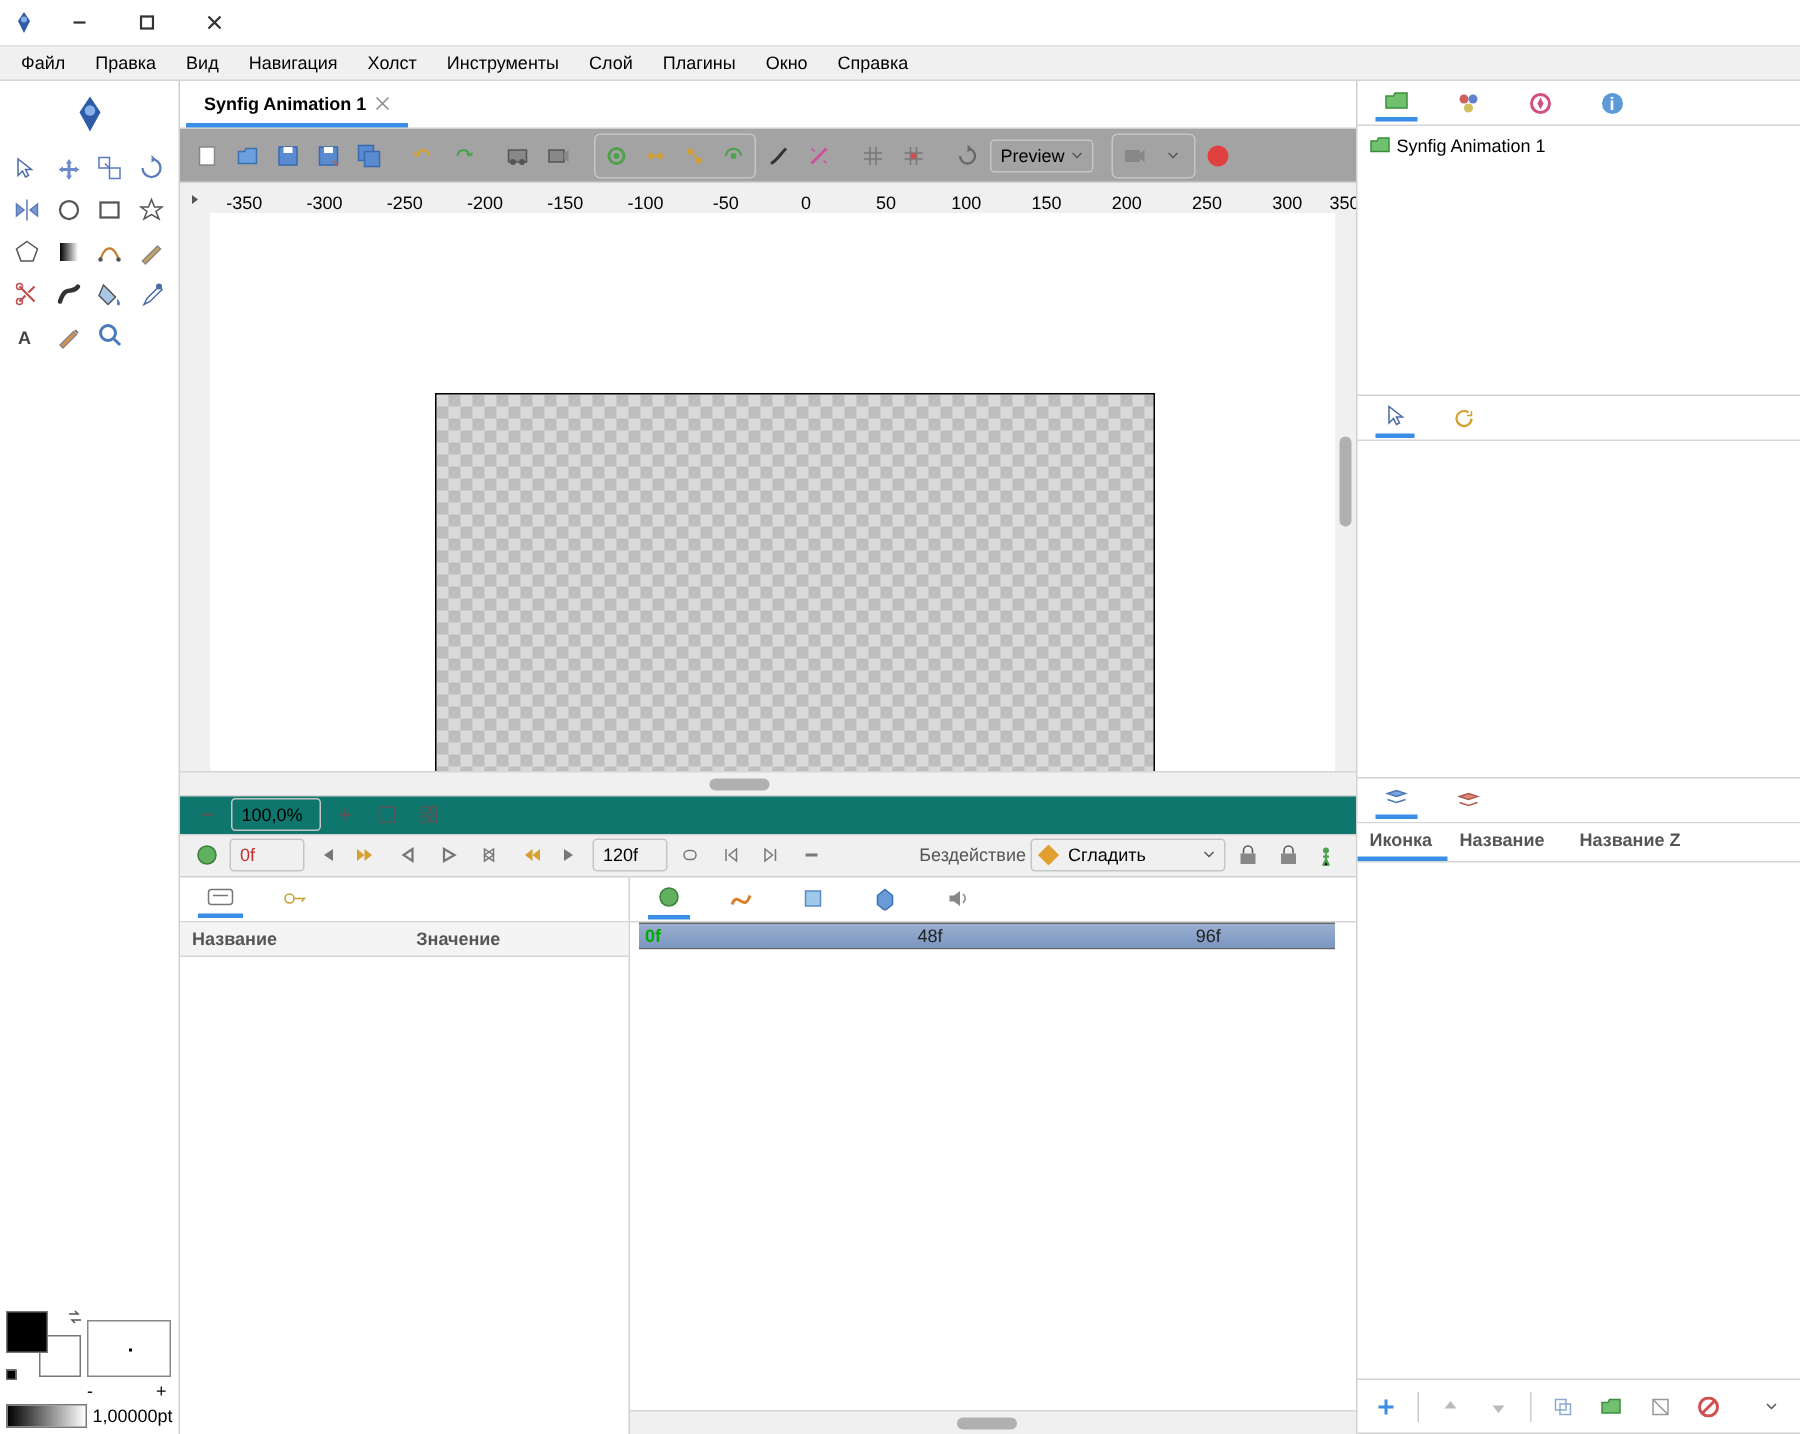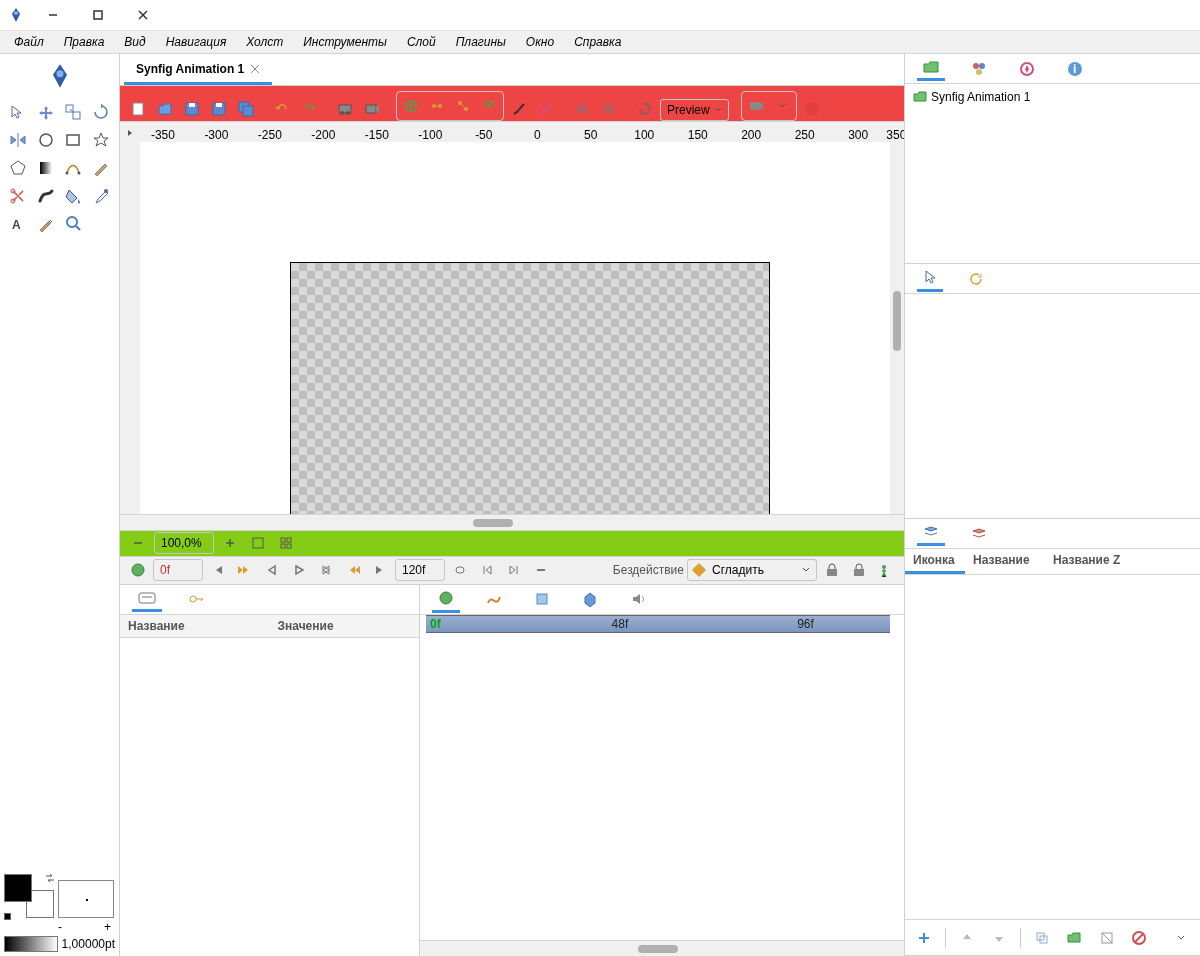--- a/index.html
+++ b/index.html
@@ -2,37 +2,37 @@
 <html><head>
 <meta charset="utf-8">
 <style>
 * { box-sizing: border-box; margin: 0; padding: 0; font-family: "Segoe UI", Tahoma, sans-serif; font-size: 12px; }
 body { width: 1200px; height: 956px; background: #fff; overflow: hidden; }
 .titlebar { height: 30px; display: flex; align-items: center; padding: 0 8px; }
 .titlebar .logo { width: 16px; height: 16px; margin-right: 6px; }
 .titlebar .title { flex: 1; }
 .winbtn { width: 45px; height: 28px; display: flex; align-items: center; justify-content: center; }
 .menubar { height: 24px; background: #f0f0f0; border-top: 1px solid #e0e0e0; border-bottom: 1px solid #d5d5d5; display: flex; align-items: center; padding: 0 4px; }
-.menubar .mitem { padding: 3px 10px; cursor: default; font-style: italic; }
+.menubar .mitem { padding: 3px 10px; cursor: default; }
 .main { display: flex; height: calc(100% - 54px); }
 .left-col { width: 120px; display: flex; flex-direction: column; border-right: 1px solid #d0d0d0; }
 .toolbox { padding: 4px; }
 .toolbox-logo { width: 28px; height: 28px; margin: 4px auto 8px; display: block; }
 .tool-row { display: flex; }
 .tool { width: 28px; height: 28px; display: flex; align-items: center; justify-content: center; border: 1px solid transparent; }
 .color-panel { padding: 4px; }
 .fgbg { position: relative; width: 50px; height: 44px; }
 .color-sw { position: absolute; width: 28px; height: 28px; border: 1px solid #777; }
 .sw-out { background: #000; left: 0; top: 0; }
 .sw-fill { background: #fff; right: 0; bottom: 0; }
 .gradient-sw { width: 56px; height: 16px; border: 1px solid #777; background: linear-gradient(to right, #000, #fff); }
 .center-col { flex: 1; display: flex; flex-direction: column; min-width: 0; }
 .doc-tabs { height: 32px; display: flex; align-items: flex-end; border-bottom: 1px solid #d0d0d0; padding-left: 4px; }
 .doc-tab { padding: 6px 12px; border-bottom: 3px solid #3a8ee6; font-weight: bold; display: flex; align-items: center; gap: 6px;}
-.toolbar { height: 36px; background: #ef4444; border-bottom: 1px solid #d5d5d5; display: flex; align-items: flex-end; padding: 0 6px; gap: 3px; }
+.toolbar { height: 36px; background: #a3a3a3; border-bottom: 1px solid #d5d5d5; display: flex; align-items: center; padding: 0 6px; gap: 3px; }
 .tb-btn { width: 24px; height: 24px; display: flex; align-items: center; justify-content: center; border: 1px solid transparent; border-radius: 3px; }
 .tb-sep { width: 6px; }
 .tb-group { display: flex; border: 1px solid #c5c5c5; border-radius: 4px; padding: 2px; gap:2px; }
 .tb-input { border: 1px solid #c5c5c5; border-radius: 3px; height: 22px; padding: 0 6px; display:flex; align-items:center; }
 .ruler-h { height: 20px; background: #f0f0f0; position: relative; overflow: hidden; font-size:9px; display:flex; align-items:flex-start;}
 .ruler-v { width: 20px; background: #f0f0f0; position: relative; font-size: 9px; }
 .ruler-h .lbl{ position:absolute; top:6px; transform:translateX(-50%);}
 .canvas-area { flex: 1; display: flex; background: #fff; position:relative; min-height:0;}
 .canvas-body { flex:1; position:relative; overflow:hidden;}
 .artboard { position: absolute; left: 150px; top: 120px; width: 480px; height: 270px; border: 1px solid #000;
@@ -42,21 +42,21 @@
     linear-gradient(45deg, transparent 75%, #bdbdbd 75%),
     linear-gradient(-45deg, transparent 75%, #bdbdbd 75%);
   background-size: 16px 16px;
   background-position: 0 0, 0 8px, 8px -8px, -8px 0;
   background-color: #d9d9d9;
 }
 .scrollbar-h { height: 16px; background: #f0f0f0; border-top: 1px solid #d5d5d5; position:relative;}
 .scrollbar-h::after{content:''; position:absolute; left:45%; width:40px; height:8px; top:4px; background:#b0b0b0; border-radius:4px;}
 .scroll-v { position:absolute; right:0; top:0; bottom:0; width:14px; background:#f0f0f0;}
 .scroll-v::after{content:''; position:absolute; top:40%; height:60px; width:8px; left:3px; background:#b0b0b0; border-radius:4px;}
-.zoom-bar { height: 26px; background: #84cc16; border-top: 1px solid #d5d5d5; display: flex; align-items: center; padding: 0 6px; gap:4px;}
+.zoom-bar { height: 26px; background: #0f766e; border-top: 1px solid #d5d5d5; display: flex; align-items: center; padding: 0 6px; gap:4px;}
 .time-bar { height: 28px; background: #f0f0f0; border-top: 1px solid #d5d5d5; display: flex; align-items: center; padding: 0 6px; gap:3px;}
 .lower { flex: 1; display: flex; border-top: 1px solid #d0d0d0; min-height:0;}
 .params { width: 300px; border-right: 1px solid #d0d0d0; display:flex; flex-direction:column;}
 .panel-tabs { height: 30px; display: flex; align-items: center; padding: 0 12px; gap: 20px; border-bottom:1px solid #d5d5d5;}
 .ptab { padding:4px 6px;}
 .ptab.active{ border-bottom:3px solid #3a8ee6;}
 .col-head { display: flex; border-bottom: 1px solid #d5d5d5; background:#f4f4f4;}
 .col-head div { padding: 4px 8px; font-weight: bold; color:#555;}
 .timeline { flex: 1; display: flex; flex-direction: column; min-width:0;}
 .tl-ruler { height: 18px; background:linear-gradient(#9bb0d0,#7a95c0); border-top:1px solid #666; border-bottom:1px solid #666; position:relative; margin:0 14px 0 6px; font-size:10px; color:#222;}

